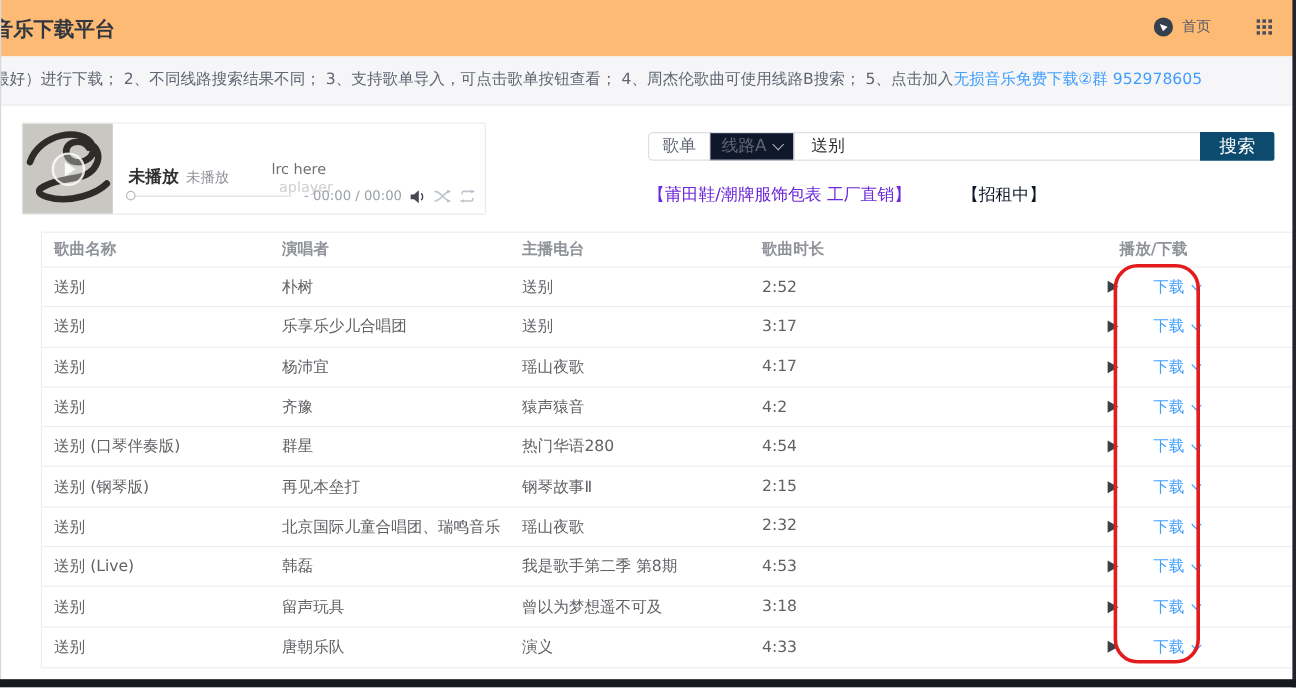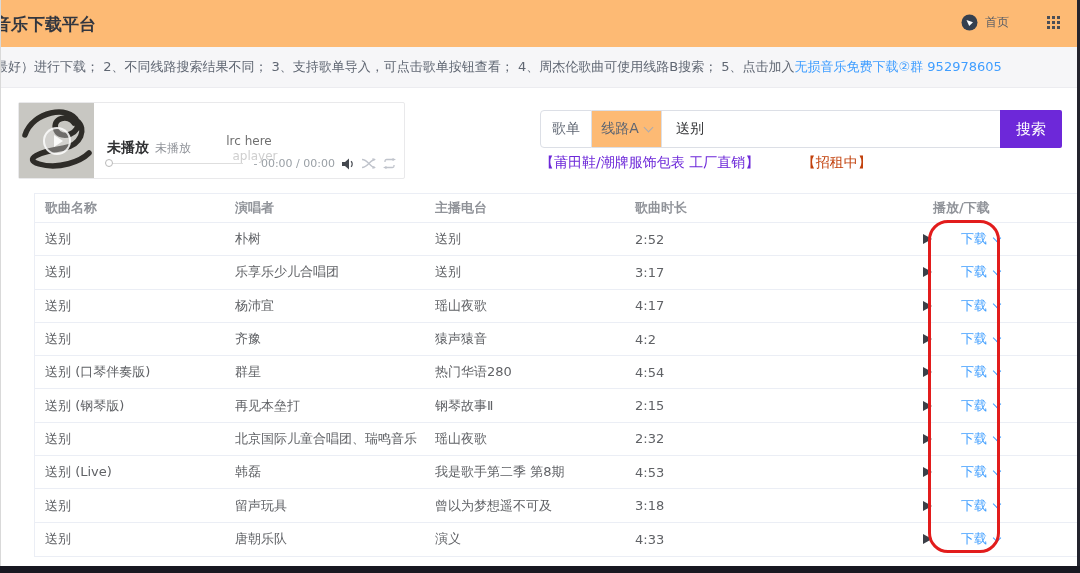--- a/index.html
+++ b/index.html
@@ -36,30 +36,30 @@
   .pm-lrc { position:absolute; top:31px; left:0; right:0; text-align:center; font-size:12px; color:#6f6f6f; }
   .pm-engine { position:absolute; top:46px; left:12px; right:0; text-align:center; font-size:12px; color:#cfcfcf; }
   .pm-bottom { position:absolute; left:12px; right:8px; bottom:8px; display:flex; align-items:center; }
   .pm-track { flex:1; height:1px; background:#dedede; position:relative; margin-right:10px; cursor:pointer; }
   .pm-thumb { position:absolute; left:-1px; top:-4px; width:8px; height:8px; border:1px solid #b9b9b9; border-radius:50%; background:#fff; }
   .pm-time { font-size:11px; color:#9aa0a6; margin-right:7px; white-space:nowrap; }
   .pm-icons { display:flex; align-items:center; gap:7px; }
   .pm-icons > span { display:flex; cursor:pointer; }
 
   
-  .searchbar { position:absolute; left:540px; top:110px; height:38px; display:flex; font-size:14px; }
+  .searchbar { position:absolute; left:540px; top:110px; height:24px; display:flex; font-size:14px; }
   .btn-playlist { width:52px; border:1px solid #dcdfe6; border-radius:4px 0 0 4px; background:#fff; color:#5f6672; display:flex; align-items:center; justify-content:center; cursor:pointer; }
-  .select-line { width:70px; border:1px solid #dcdfe6; border-left:none; background:#fdba74; color:#5f6672; display:flex; align-items:center; justify-content:center; cursor:pointer; }
+  .select-line { width:70px; border:1px solid #dcdfe6; border-left:none; background:#0f172a; color:#5f6672; display:flex; align-items:center; justify-content:center; cursor:pointer; }
   .chev { width:7px; height:7px; border-right:1px solid #a8abb2; border-bottom:1px solid #a8abb2; transform:rotate(45deg); margin-left:6px; margin-top:-4px; }
   .search-input { width:338px; border:1px solid #dcdfe6; border-left:none; border-right:none; padding:0 0 0 14px; font-size:14px; color:#303133; outline:none; font-family:inherit; }
-  .btn-search { width:62px; background:#6d28d9; color:#fff; border:none; border-radius:0 2px 2px 0; font-size:15px; display:flex; align-items:center; justify-content:center; cursor:pointer; }
+  .btn-search { width:62px; background:#0c4a6e; color:#fff; border:none; border-radius:0 2px 2px 0; font-size:15px; display:flex; align-items:center; justify-content:center; cursor:pointer; }
 
   .ads { position:absolute; left:540px; top:154px; font-size:14px; white-space:nowrap; }
   .ad-orange { color:#6d28d9; cursor:pointer; }
-  .ad-blue { color:#c2410c; margin-left:38px; cursor:pointer; }
+  .ad-blue { color:#0f172a; margin-left:38px; cursor:pointer; }
 
   
   .table { position:absolute; left:18px; top:193px; width:1044px; background:#fff; border:1px solid #ebeef5; font-size:13px;margin-left:16px; }
   .thead { display:flex; height:29px; align-items:center; color:#909399; font-weight:bold; border-bottom:1px solid #ebeef5; }
   .trow { display:flex; height:33.3px; align-items:center; color:#606266; border-bottom:1px solid #ebeef5; }
   .trow:last-child { border-bottom:none; }
   .c1 { width:200px; padding-left:10px; } .c2 { width:200px; } .c3 { width:200px; } .c4 { width:200px; }
   .c5 { flex:1; display:flex; align-items:center; padding-left:88px; }
   .thead .c5 { padding-left:98px; }
   .play-btn { width:0; height:0; border-left:9px solid #3a3f47; border-top:5px solid transparent; border-bottom:5px solid transparent; cursor:pointer; }

